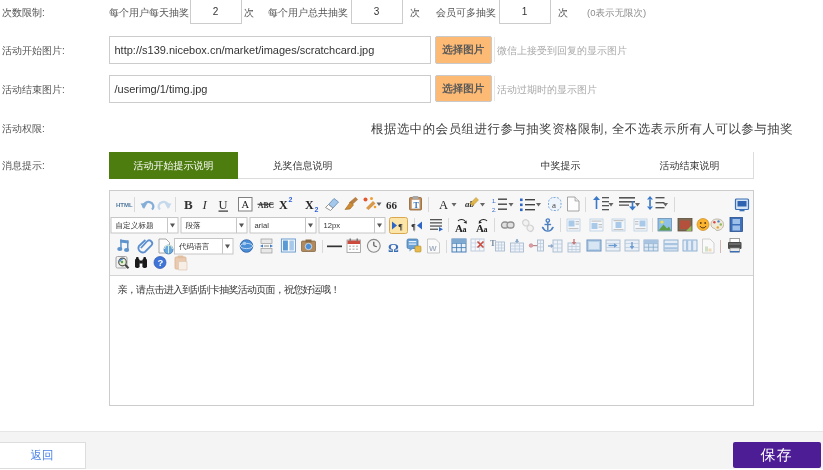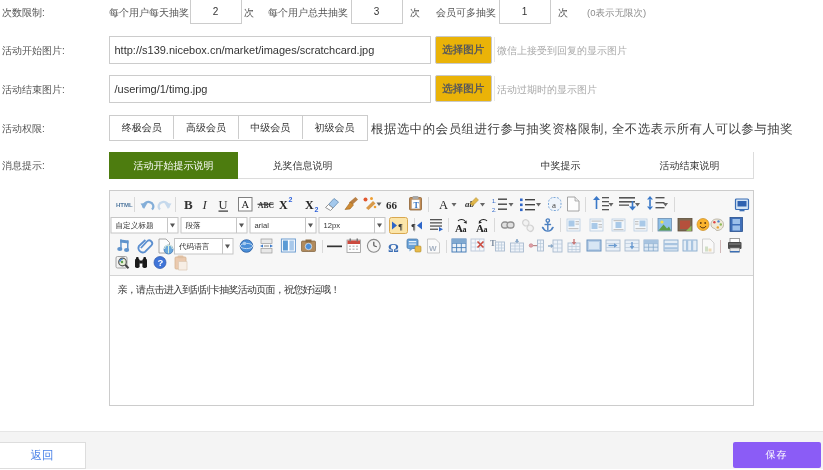--- a/index.html
+++ b/index.html
@@ -5,21 +5,21 @@
 html,body{margin:0;padding:0;background:#fff;}
 body{width:823px;height:470px;font-family:"Liberation Sans",sans-serif;}
 #stage{position:relative;width:823px;height:470px;overflow:hidden;background:#fff;}
 .abs{position:absolute;}
 .lbl{position:absolute;left:2px;font-size:10px;color:#555;}
 .txt{position:absolute;font-size:10px;color:#555;white-space:nowrap;text-align:right;}
 .num{position:absolute;width:50px;height:23px;border:1px solid #ccc;background:#fff;
      font-size:10px;color:#333;text-align:center;line-height:23px;}
 .inp{position:absolute;left:109px;width:315.5px;height:26px;border:1px solid #ccc;background:#fff;
      font-size:11px;color:#333;line-height:26px;padding-left:4.5px;white-space:nowrap;}
-.btn{position:absolute;left:435px;width:54.5px;height:25.5px;border:1px solid #c9c9c9;background:#eab308;
+.btn{position:absolute;left:435px;width:54.5px;height:25.5px;border:1px solid #c9c9c9;background:#fdba74;
      border-radius:2px;font-size:10.5px;font-weight:bold;color:#595959;text-align:center;line-height:25.5px;}
 .hint{position:absolute;left:497px;font-size:10px;color:#a9a9a9;white-space:nowrap;}
 .mseg{position:absolute;width:63.3px;height:23.4px;border-right:1px solid #ccc;
       font-size:10px;color:#333;text-align:center;line-height:23.4px;float:left;}
 .tab{position:absolute;top:151.5px;height:27px;font-size:10px;color:#333;text-align:center;line-height:27px;}
 </style>
 </head>
 <body>
 <div id="stage">
 
@@ -41,26 +41,20 @@
   <div class="abs" style="left:494px;top:37px;width:1px;height:25px;background:#e8e8e8;"></div>
   <div class="hint" style="top:44px;">微信上接受到回复的显示图片</div>
 
   <div class="lbl" style="top:83px;">活动结束图片:</div>
   <div class="inp" style="top:74.5px;">/userimg/1/timg.jpg</div>
   <div class="btn" style="top:74.5px;">选择图片</div>
   <div class="abs" style="left:494px;top:75.5px;width:1px;height:25px;background:#e8e8e8;"></div>
   <div class="hint" style="top:83px;">活动过期时的显示图片</div>
 
   <div class="lbl" style="top:122px;">活动权限:</div>
-  <div class="abs" style="left:109px;top:115px;width:257px;height:24.4px;border:1px solid #ccc;background:#fff;">
-    <div class="mseg" style="left:0;">终极会员</div>
-    <div class="mseg" style="left:64.3px;">高级会员</div>
-    <div class="mseg" style="left:128.6px;">中级会员</div>
-    <div class="mseg" style="left:192.9px;border-right:none;width:63px;">初级会员</div>
-  </div>
   <div class="abs" style="left:371px;top:120.5px;font-size:12.4px;color:#404040;white-space:nowrap;letter-spacing:0.55px;">根据选中的会员组进行参与抽奖资格限制, 全不选表示所有人可以参与抽奖</div>
 
   <div class="lbl" style="top:159px;">消息提示:</div>
   <div class="abs" style="left:109px;top:151.5px;width:645px;height:27px;border-bottom:1px solid #dcdcdc;border-right:1px solid #dcdcdc;box-sizing:border-box;background:#fff;"></div>
   <div class="tab" style="left:109px;width:129px;background:#4d7c0f;color:#fff;">活动开始提示说明</div>
   <div class="tab" style="left:238px;width:129px;">兑奖信息说明</div>
   <div class="tab" style="left:496px;width:129px;">中奖提示</div>
   <div class="tab" style="left:625px;width:129px;">活动结束说明</div>
 
   <div class="abs" style="left:109px;top:190px;width:644.5px;height:215.5px;border:1px solid #ccc;box-sizing:border-box;background:#fff;">
@@ -465,15 +459,15 @@
           <rect x="0.5" y="1.5" width="11" height="12" rx="1" fill="#e9c3a3" stroke="#d0a880" stroke-width="0.8"></rect>
           <rect x="3" y="0" width="6" height="2.8" rx="1" fill="#dbb694"></rect>
           <path d="M4 6 H12.5 V14.5 H4 Z" fill="#f7ede2" stroke="#d8c0a8" stroke-width="0.7"></path>
         </g>
       </svg>
     <div class="abs" style="left:7.5px;top:92px;font-size:10px;color:#333;letter-spacing:-0.75px;white-space:nowrap;">亲，请点击进入到刮刮卡抽奖活动页面，祝您好运哦！</div>
   </div>
 
   <div class="abs" style="left:0;top:431px;width:823px;height:37px;background:#f4f4f4;border-top:1px solid #e6e6e6;"></div>
   <div class="abs" style="left:-2px;top:441.5px;width:86px;height:25px;background:#fff;border:1px solid #ddd;font-size:11.5px;color:#4a82e8;text-align:center;line-height:25px;">返回</div>
-  <div class="abs" style="left:732.5px;top:442px;width:88px;height:25.5px;background:#8b5cf6;border-radius:2px;font-size:10px;color:#fff;text-align:center;line-height:25.5px;letter-spacing:1px;">保存</div>
+  <div class="abs" style="left:732.5px;top:442px;width:88px;height:25.5px;background:#4c1d95;border-radius:2px;font-size:15px;color:#fff;text-align:center;line-height:25.5px;letter-spacing:1px;">保存</div>
 
 </div>
 
 </body></html>

